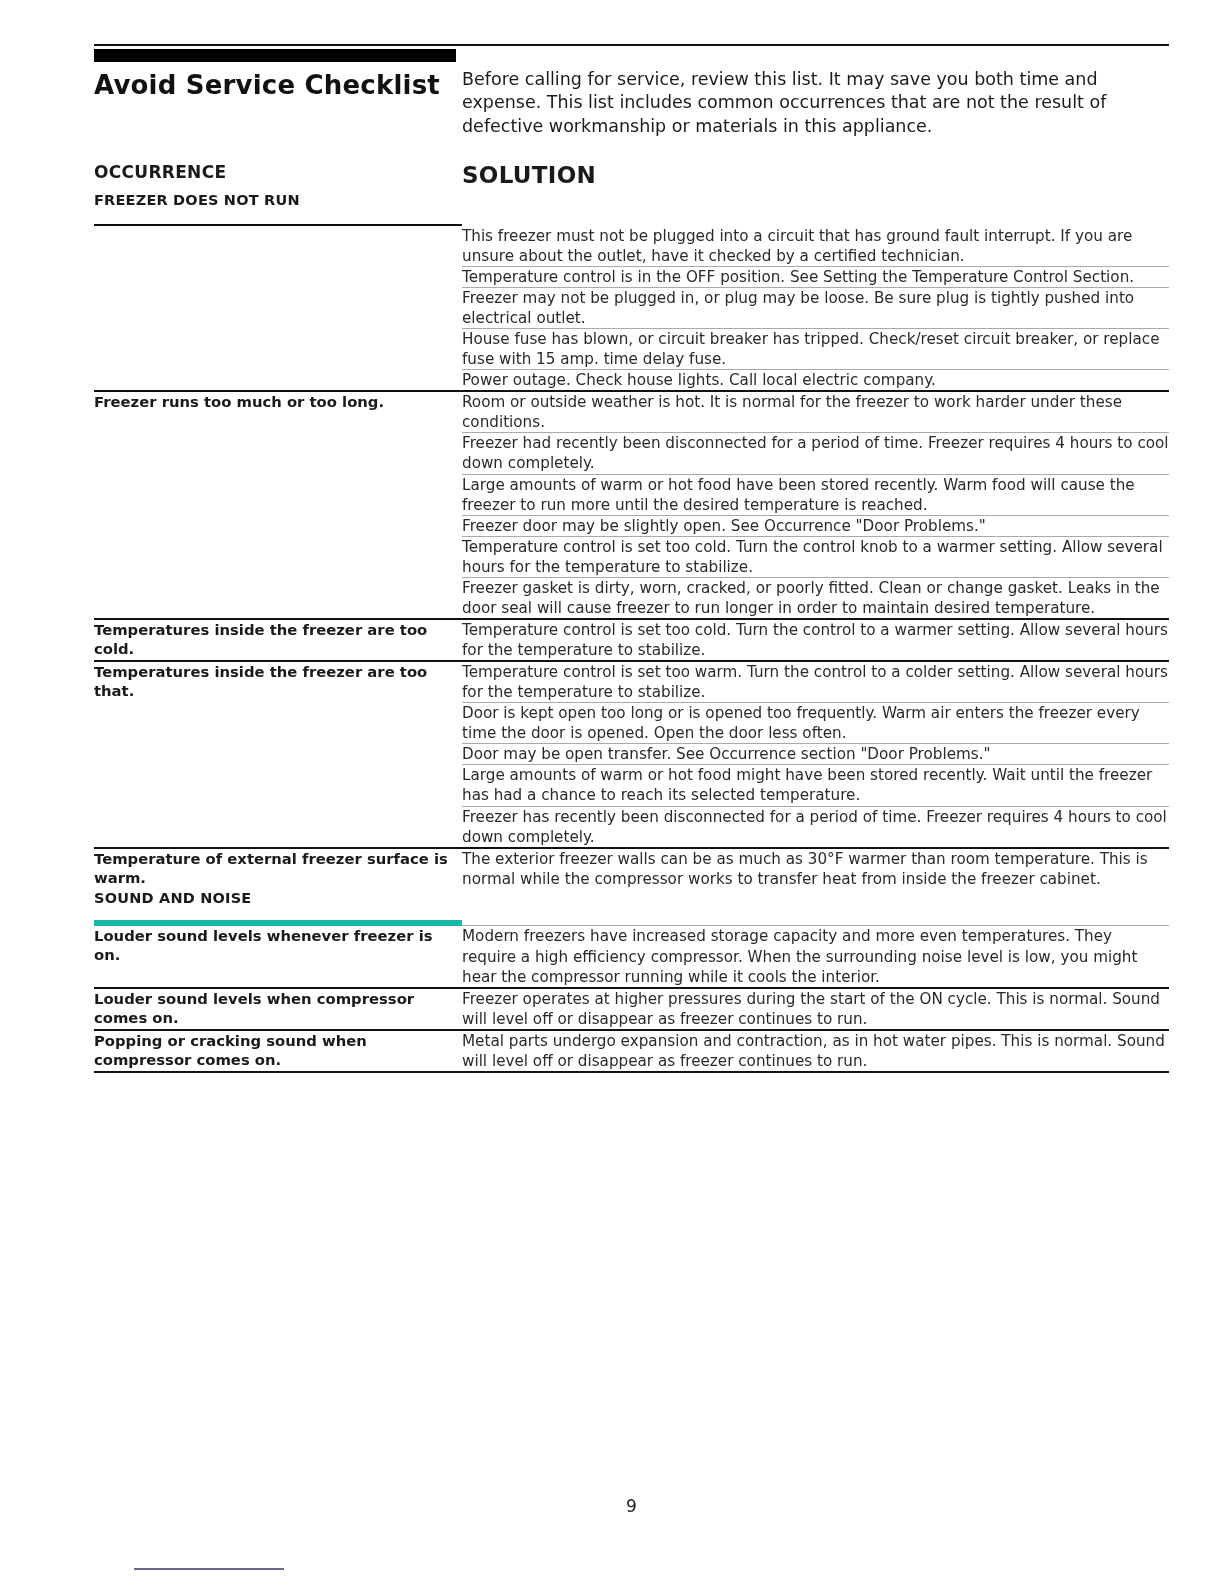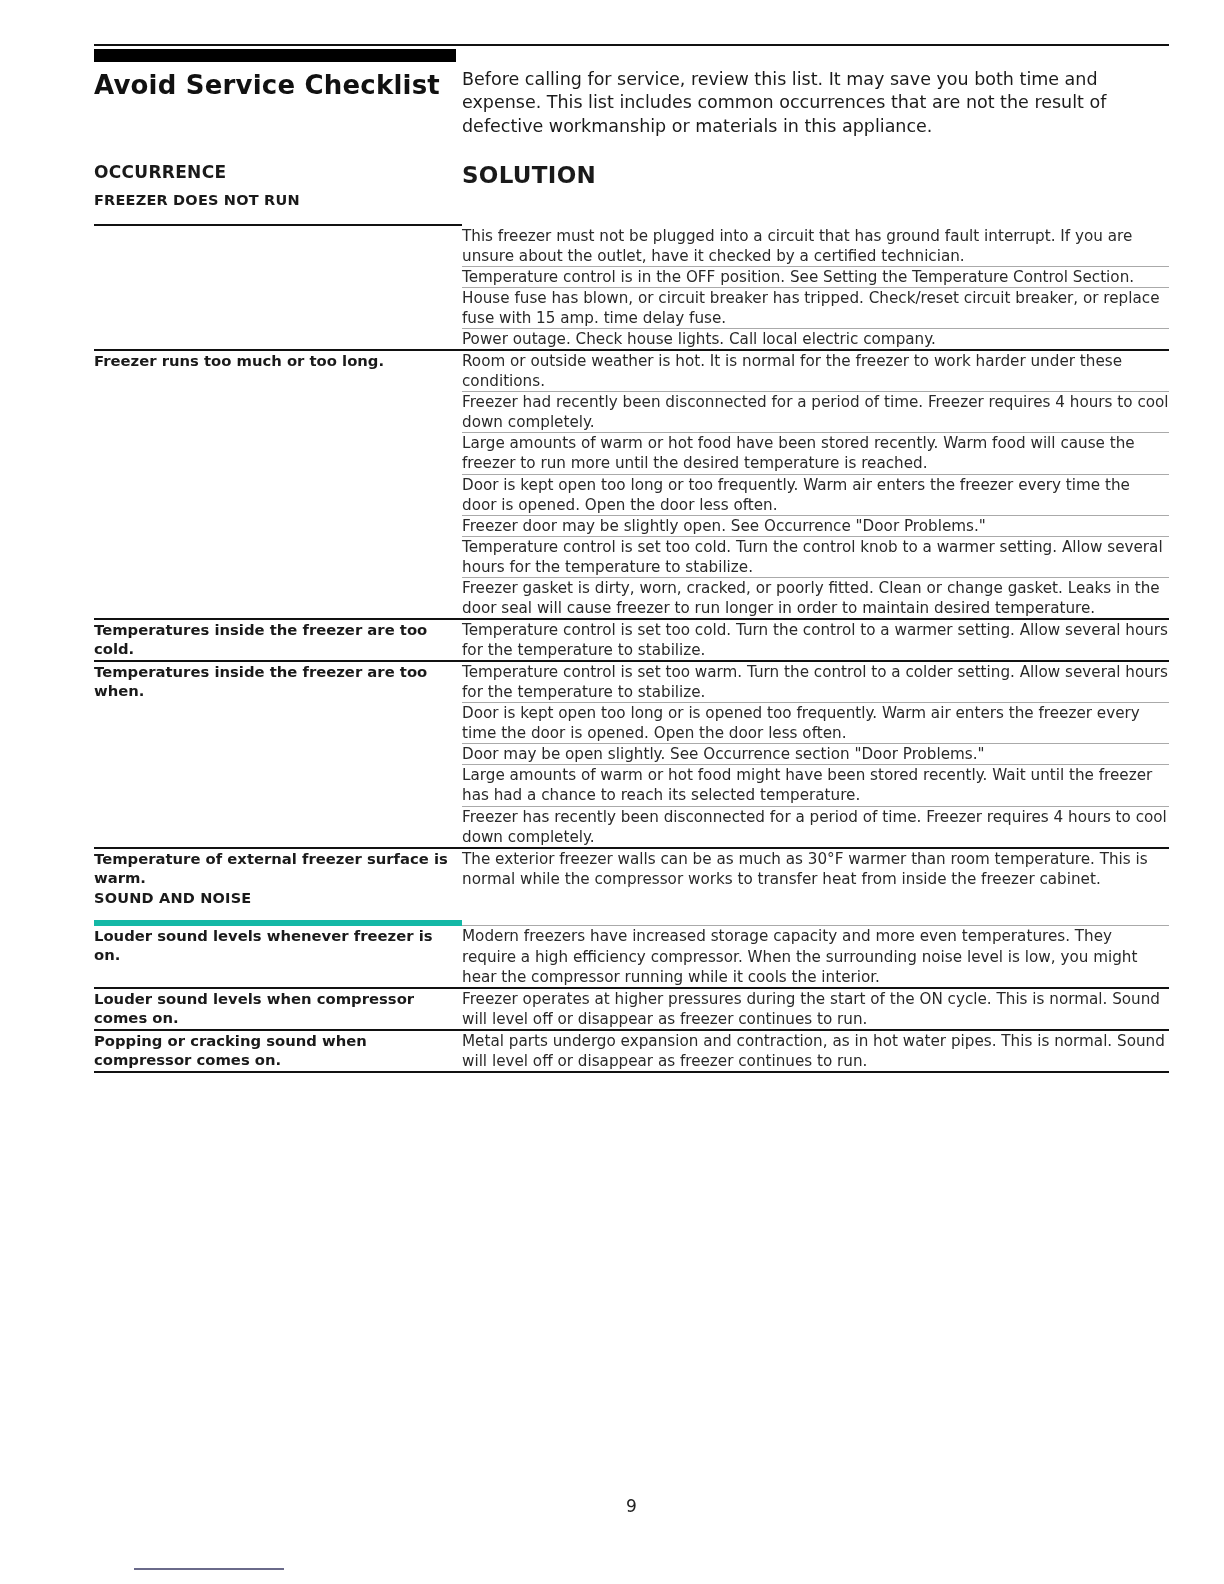--- a/index.html
+++ b/index.html
@@ -188,20 +188,24 @@
         <tr>
           <td class="occ"></td>
           <td class="sol">This freezer must not be plugged into a circuit that has ground fault interrupt.  If you are unsure about the outlet, have it checked by a certified technician.</td>
         </tr>
         <tr>
           <td class="occ"></td>
           <td class="sol">Temperature control is in the OFF position.  See Setting the Temperature Control Section.</td>
         </tr>
         <tr>
           <td class="occ"></td>
+          <td class="sol">Freezer may not be plugged in, or plug may be loose. Be sure plug is tightly pushed into electrical outlet.</td>
+        </tr>
+        <tr>
+          <td class="occ"></td>
           <td class="sol">House fuse has blown, or circuit breaker has tripped. Check/reset circuit breaker, or replace fuse with 15 amp. time delay fuse.</td>
         </tr>
         <tr class="grp-end">
           <td class="occ"></td>
           <td class="sol">Power outage. Check house lights. Call local electric company.</td>
         </tr>
 
         <tr>
           <td class="occ">Freezer runs too much or too long.</td>
           <td class="sol">Room or outside weather is hot. It is normal for the freezer to work harder under these conditions.</td>
@@ -209,51 +213,47 @@
         <tr>
           <td class="occ"></td>
           <td class="sol">Freezer had recently been disconnected for a period of time. Freezer requires 4 hours to cool down completely.</td>
         </tr>
         <tr>
           <td class="occ"></td>
           <td class="sol">Large amounts of warm or hot food have been stored recently. Warm food will cause the freezer to run more until the desired temperature is reached.</td>
         </tr>
         <tr>
           <td class="occ"></td>
-          <td class="sol">Door is kept open too long or too frequently. Warm air enters the freezer every time the door is opened. Open the door less often.</td>
-        </tr>
-        <tr>
-          <td class="occ"></td>
           <td class="sol">Freezer door may be slightly open. See Occurrence "Door Problems."</td>
         </tr>
         <tr>
           <td class="occ"></td>
           <td class="sol">Temperature control is set too cold. Turn the control knob to a warmer setting. Allow several hours for the temperature to stabilize.</td>
         </tr>
         <tr class="grp-end">
           <td class="occ"></td>
           <td class="sol">Freezer gasket is dirty, worn, cracked, or poorly fitted. Clean or change gasket. Leaks in the door seal will cause freezer to run longer in order to maintain desired temperature.</td>
         </tr>
 
         <tr class="grp-end">
           <td class="occ">Temperatures inside the freezer are too cold.</td>
           <td class="sol">Temperature control is set too cold. Turn the control to a warmer setting. Allow several hours for the temperature to stabilize.</td>
         </tr>
 
         <tr>
-          <td class="occ">Temperatures inside the freezer are too when.</td>
+          <td class="occ">Temperatures inside the freezer are too that.</td>
           <td class="sol">Temperature control is set too warm. Turn the control to a colder setting. Allow several hours for the temperature to stabilize.</td>
         </tr>
         <tr>
           <td class="occ"></td>
           <td class="sol">Door is kept open too long or is opened too frequently. Warm air enters the freezer every time the door is opened. Open the door less often.</td>
         </tr>
         <tr>
           <td class="occ"></td>
-          <td class="sol">Door may be open slightly. See Occurrence section "Door Problems."</td>
+          <td class="sol">Door may be open transfer. See Occurrence section "Door Problems."</td>
         </tr>
         <tr>
           <td class="occ"></td>
           <td class="sol">Large amounts of warm or hot food might have been stored recently. Wait until the freezer has had a chance to reach its selected temperature.</td>
         </tr>
         <tr class="grp-end">
           <td class="occ"></td>
           <td class="sol">Freezer has recently been disconnected for a period of time. Freezer requires 4 hours to cool down completely.</td>
         </tr>
 

